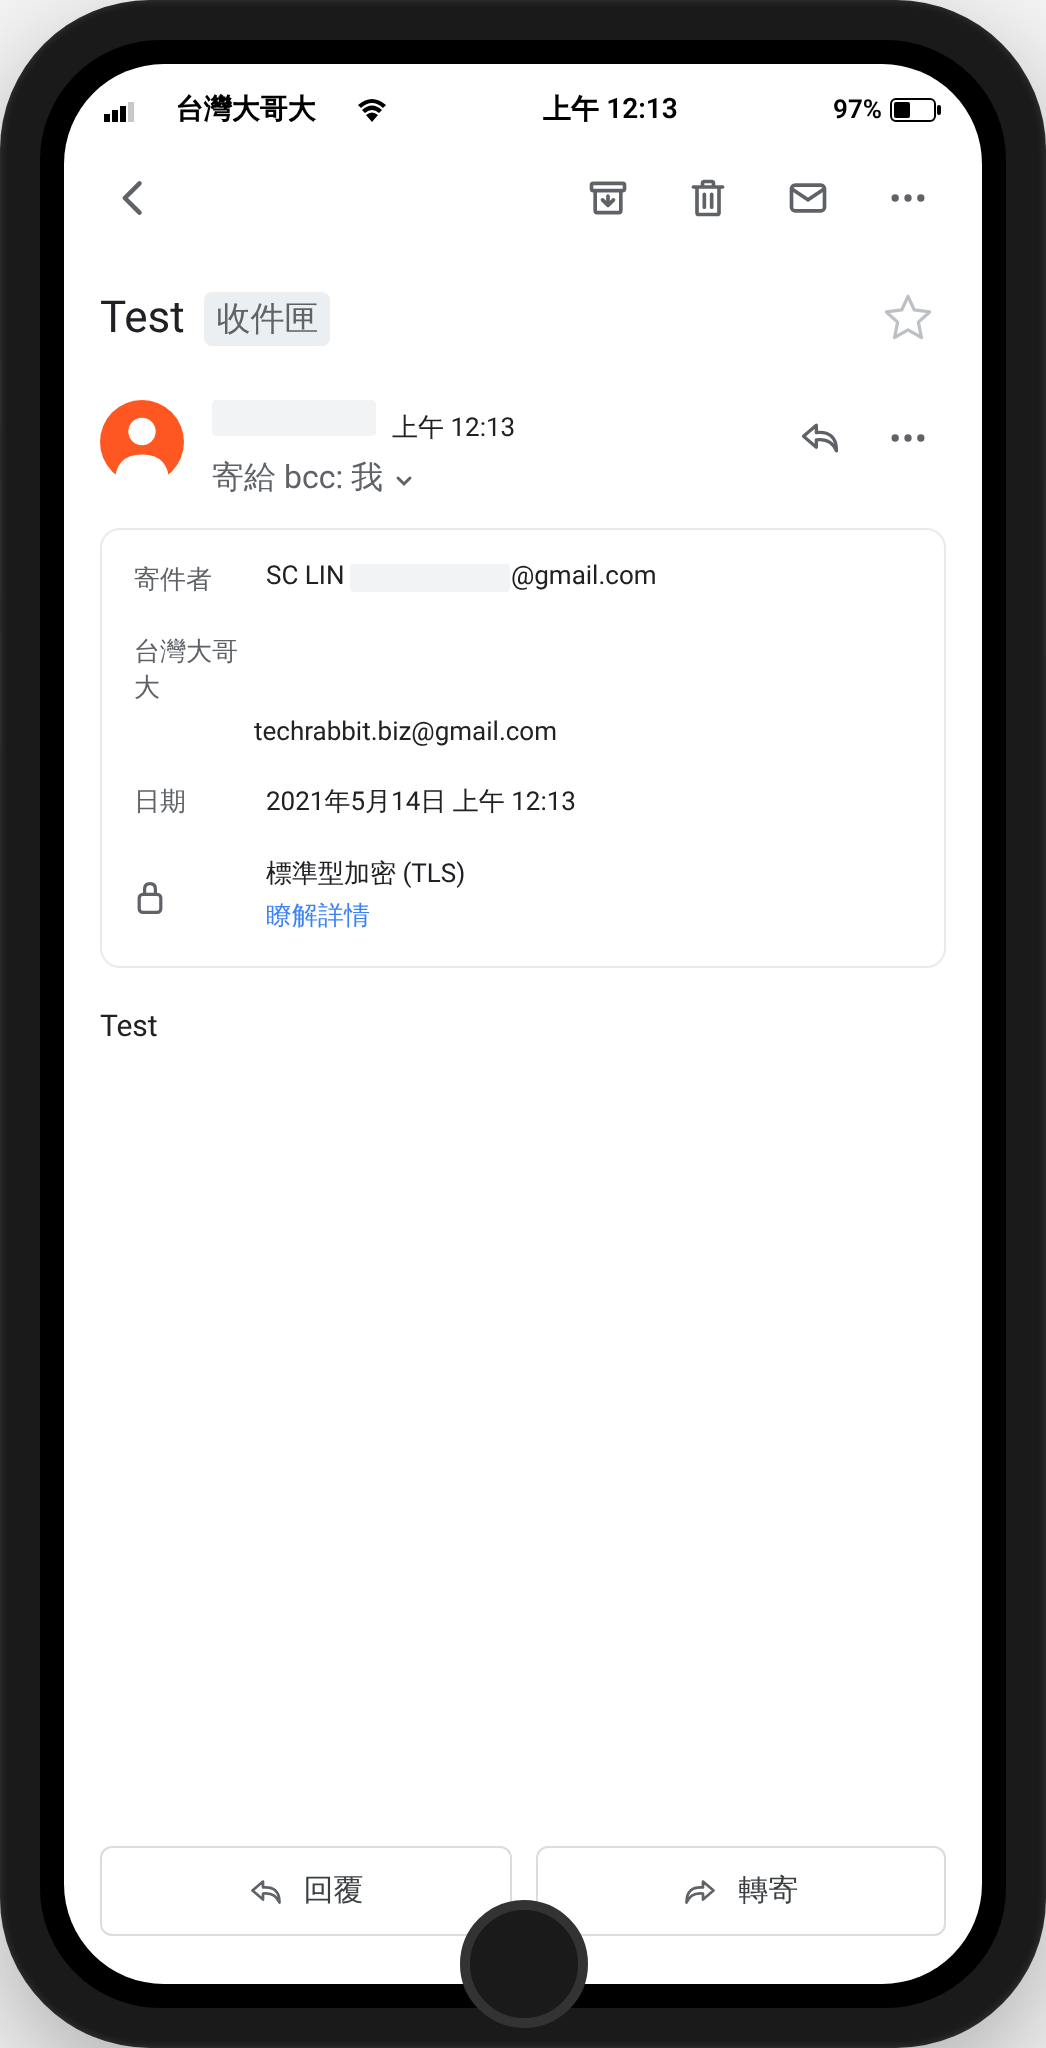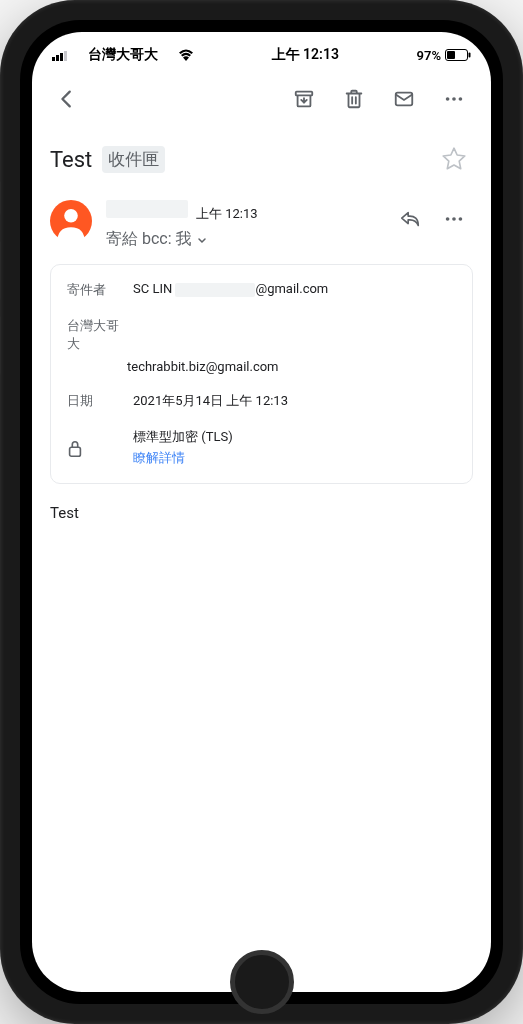--- a/index.html
+++ b/index.html
@@ -305,17 +305,35 @@
           </div>
           <div>
             <div class="security-text">標準型加密 (TLS)</div>
             <div class="security-link">瞭解詳情</div>
           </div>
         </div>
       </div>
 
       <div class="body-content">Test</div>
 
+      <div class="bottom-actions">
+        <div class="action-btn">
+          <span>
+            <svg width="18" height="18" viewBox="0 0 24 24">
+                <path d="M10 5 L3 11 L10 17 V13 Q18 12 21 19 Q21 8 10 9 Z" stroke="#5f6368" stroke-width="1.8" fill="none" stroke-linejoin="round"></path>
+              </svg>
+          </span>
+          <span>回覆</span>
+        </div>
+        <div class="action-btn">
+          <span>
+            <svg width="18" height="18" viewBox="0 0 24 24">
+                <path d="M14 5 L21 11 L14 17 V13 Q6 12 3 19 Q3 8 14 9 Z" stroke="#5f6368" stroke-width="1.8" fill="none" stroke-linejoin="round"></path>
+              </svg>
+          </span>
+          <span>轉寄</span>
+        </div>
+      </div>
 
     </div>
     <div class="home-indicator"></div>
   </div>
 </div>
 
 </body></html>

